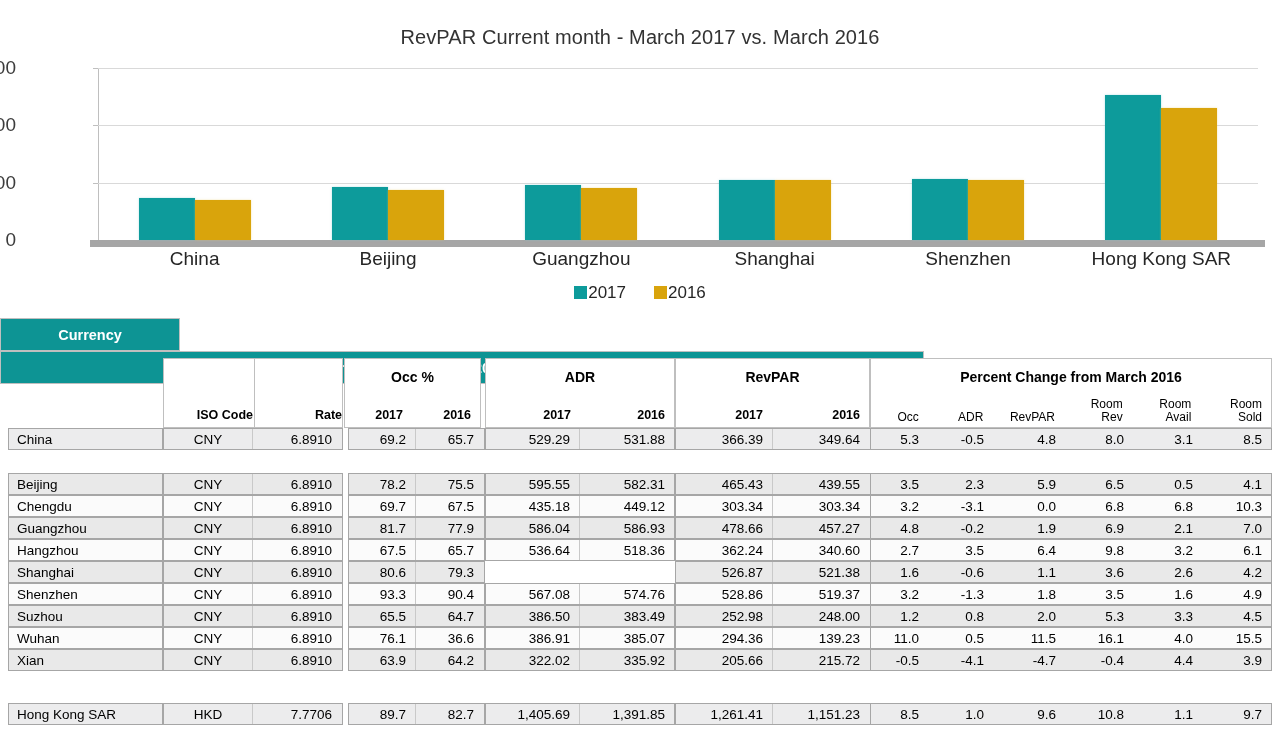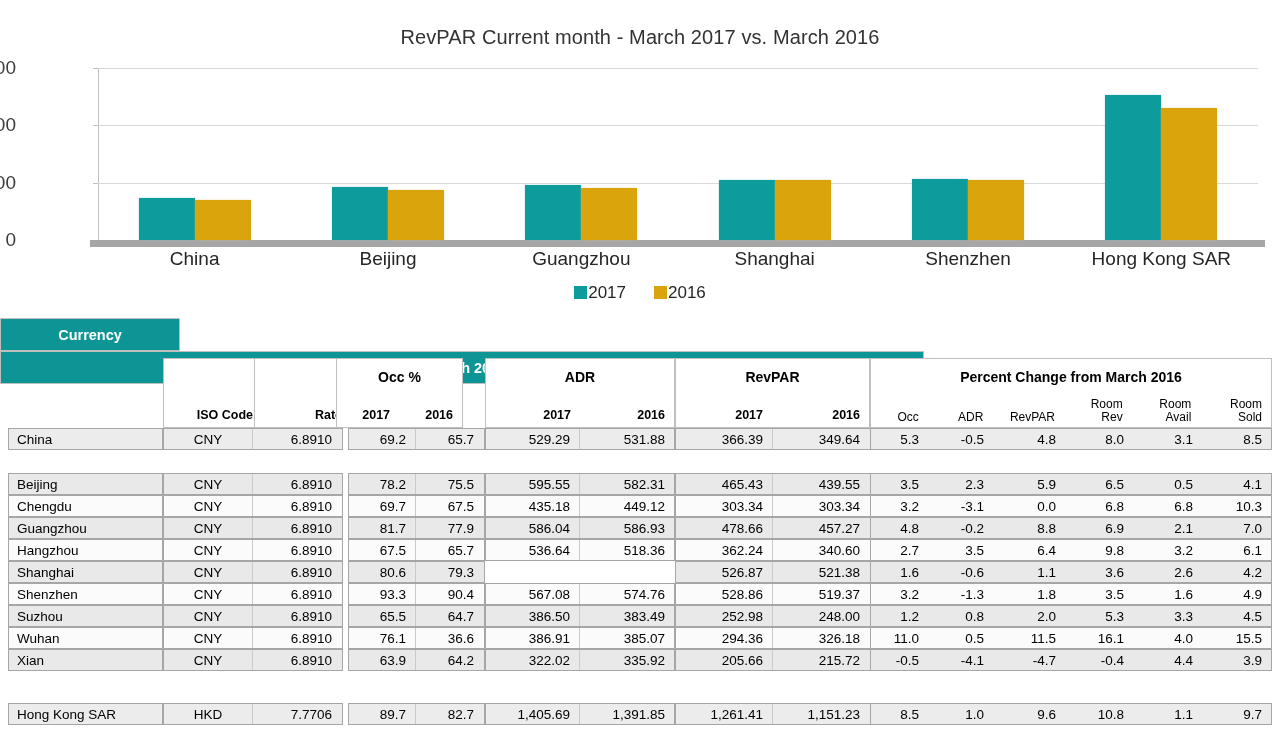--- a/index.html
+++ b/index.html
@@ -150,21 +150,21 @@
   <div id="period-head" class="teal-head">Current Month - March 2017 vs March 2016</div>
 
   <div class="sub-head" style="left:163px;top:40px;width:180px;">
     <div class="vsep" style="left:90px;"></div>
     <div class="sub-cols">
       <div class="sub-col center" style="width:90px;padding-right:0;">ISO Code</div>
       <div class="sub-col center" style="width:90px;padding-right:0;">Rate</div>
     </div>
   </div>
 
-  <div class="sub-head" style="left:336px;top:40px;width:127px;">
+  <div class="sub-head" style="left:344px;top:40px;width:137px;">
     <div class="sub-title">Occ %</div>
     <div class="sub-cols">
       <div class="sub-col" style="width:68px;">2017</div>
       <div class="sub-col" style="width:69px;">2016</div>
     </div>
   </div>
 
   <div class="sub-head" style="left:485px;top:40px;width:190px;">
     <div class="sub-title">ADR</div>
     <div class="sub-cols">
@@ -322,21 +322,21 @@
           <div class="c " style="width: 94px;">586.93</div>
         </div>
         <div class="cell-group g-rev">
           <div class="c " style="width: 96px;">478.66</div>
           <div class="inner-sep"></div>
           <div class="c " style="width: 96px;">457.27</div>
         </div>
         <div class="cell-group g-pc">
           <div class="c " style="width: 57px;">4.8</div>
           <div class="c " style="width: 65px;">-0.2</div>
-          <div class="c " style="width: 72px;">8.8</div>
+          <div class="c " style="width: 72px;">1.9</div>
           <div class="c " style="width: 68px;">6.9</div>
           <div class="c " style="width: 69px;">2.1</div>
           <div class="c " style="width: 69px;">7.0</div>
         </div>
       </div>
       <div class="row plain" style="top: 221px;">
         <div class="cell-group g-name">
           <div class="c left" style="width: 150px;">Hangzhou</div>
         </div>
         <div class="cell-group g-cur">
@@ -477,21 +477,21 @@
           <div class="c " style="width: 67px;">36.6</div>
         </div>
         <div class="cell-group g-adr">
           <div class="c " style="width: 93px;">386.91</div>
           <div class="inner-sep"></div>
           <div class="c " style="width: 94px;">385.07</div>
         </div>
         <div class="cell-group g-rev">
           <div class="c " style="width: 96px;">294.36</div>
           <div class="inner-sep"></div>
-          <div class="c " style="width: 96px;">326.18</div>
+          <div class="c " style="width: 96px;">139.23</div>
         </div>
         <div class="cell-group g-pc">
           <div class="c " style="width: 57px;">11.0</div>
           <div class="c " style="width: 65px;">0.5</div>
           <div class="c " style="width: 72px;">11.5</div>
           <div class="c " style="width: 68px;">16.1</div>
           <div class="c " style="width: 69px;">4.0</div>
           <div class="c " style="width: 69px;">15.5</div>
         </div>
       </div>

